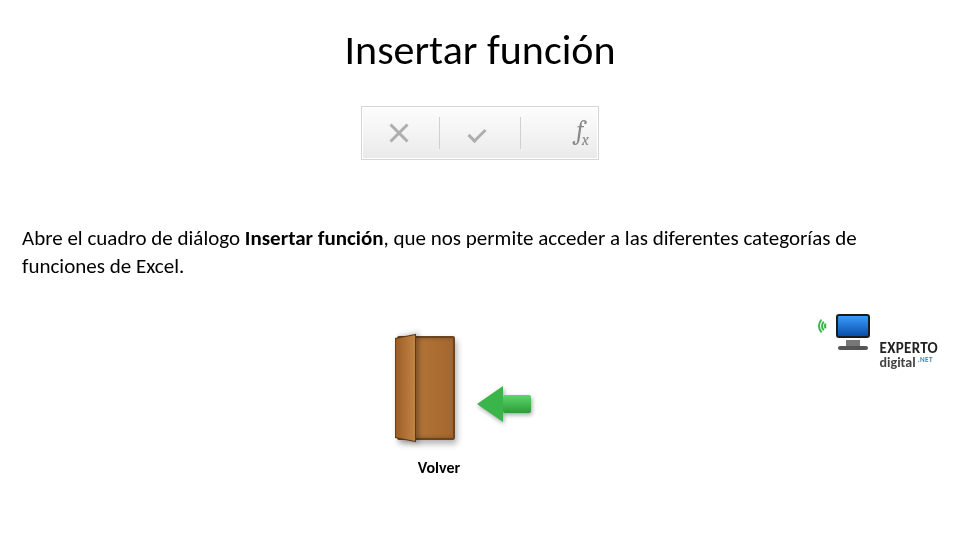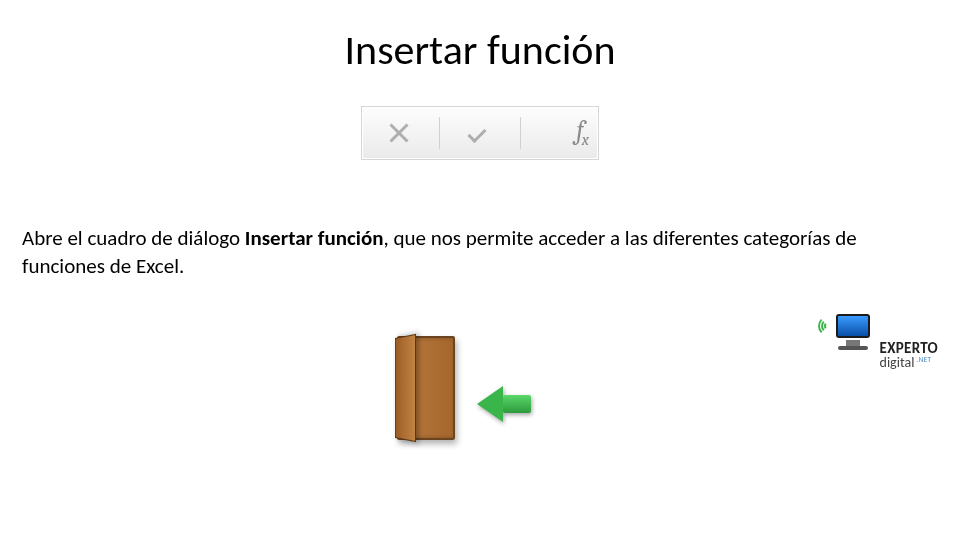--- a/index.html
+++ b/index.html
@@ -165,21 +165,21 @@
     position: absolute; border: 2px solid #39b54a;
     border-right-color: transparent; border-top-color: transparent; border-bottom-color: transparent;
     border-radius: 50%;
     left: 50%; top: 50%;
   }
   .wifi .w1 { width: 8px; height: 8px; transform: translate(-50%,-50%); }
   .wifi .w2 { width: 14px; height: 14px; transform: translate(-50%,-50%); }
   .wifi .w3 { width: 20px; height: 20px; transform: translate(-50%,-50%); }
   .logo-text { line-height: 1; }
   .logo-text .l1 { font-weight: 800; font-size: 15px; letter-spacing: .3px; color: #222; margin-top: 48px; }
-  .logo-text .l2 { font-weight: 400; font-size: 14px; color: #444; }
+  .logo-text .l2 { font-weight: 700; font-size: 14px; color: #444; }
   .logo-text .l2 .net { font-size: 7px; color: #3a7fc2; letter-spacing: .5px; vertical-align: top; margin-left: 2px;}
 </style>
 </head>
 <body>
 
 <div class="slide">
 
   <h1 class="title">Insertar función</h1>
 
   <div class="toolbar-img">
@@ -200,20 +200,21 @@
     <span>Abre el cuadro de diálogo </span><span class="bold">Insertar función</span><span>, que nos permite acceder a las diferentes categorías de funciones de Excel.</span>
   </p>
 
   <div class="back-link">
     <div class="door-wrap">
       <div class="door-inside"></div>
       <div class="door-frame"></div>
       <div class="door-open"></div>
       <div class="arrow"></div>
     </div>
+    <div class="back-label">Volver</div>
   </div>
 
   <div class="logo">
     <div class="monitor">
       <div class="wifi">
         <span class="w1"></span>
           <span class="w2"></span>
           <span class="w3"></span>
       </div>
       <div class="screen"></div>

